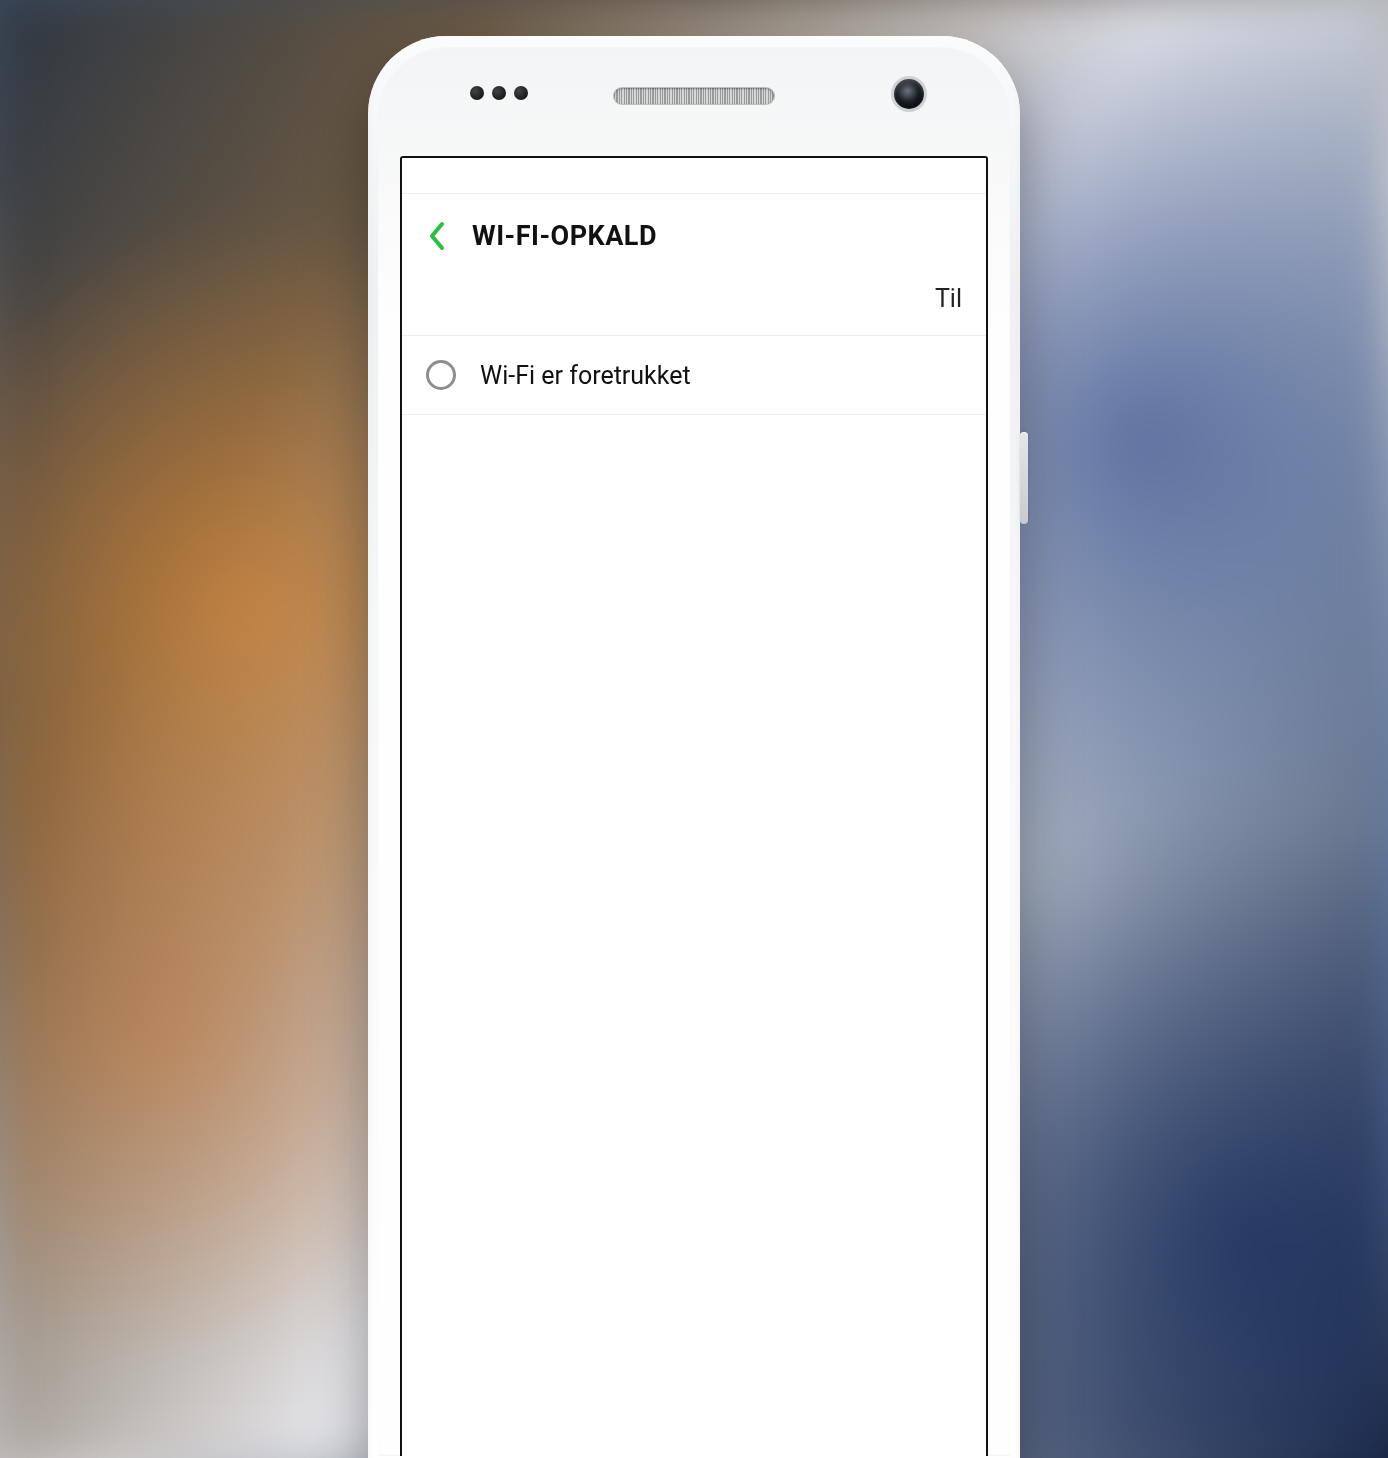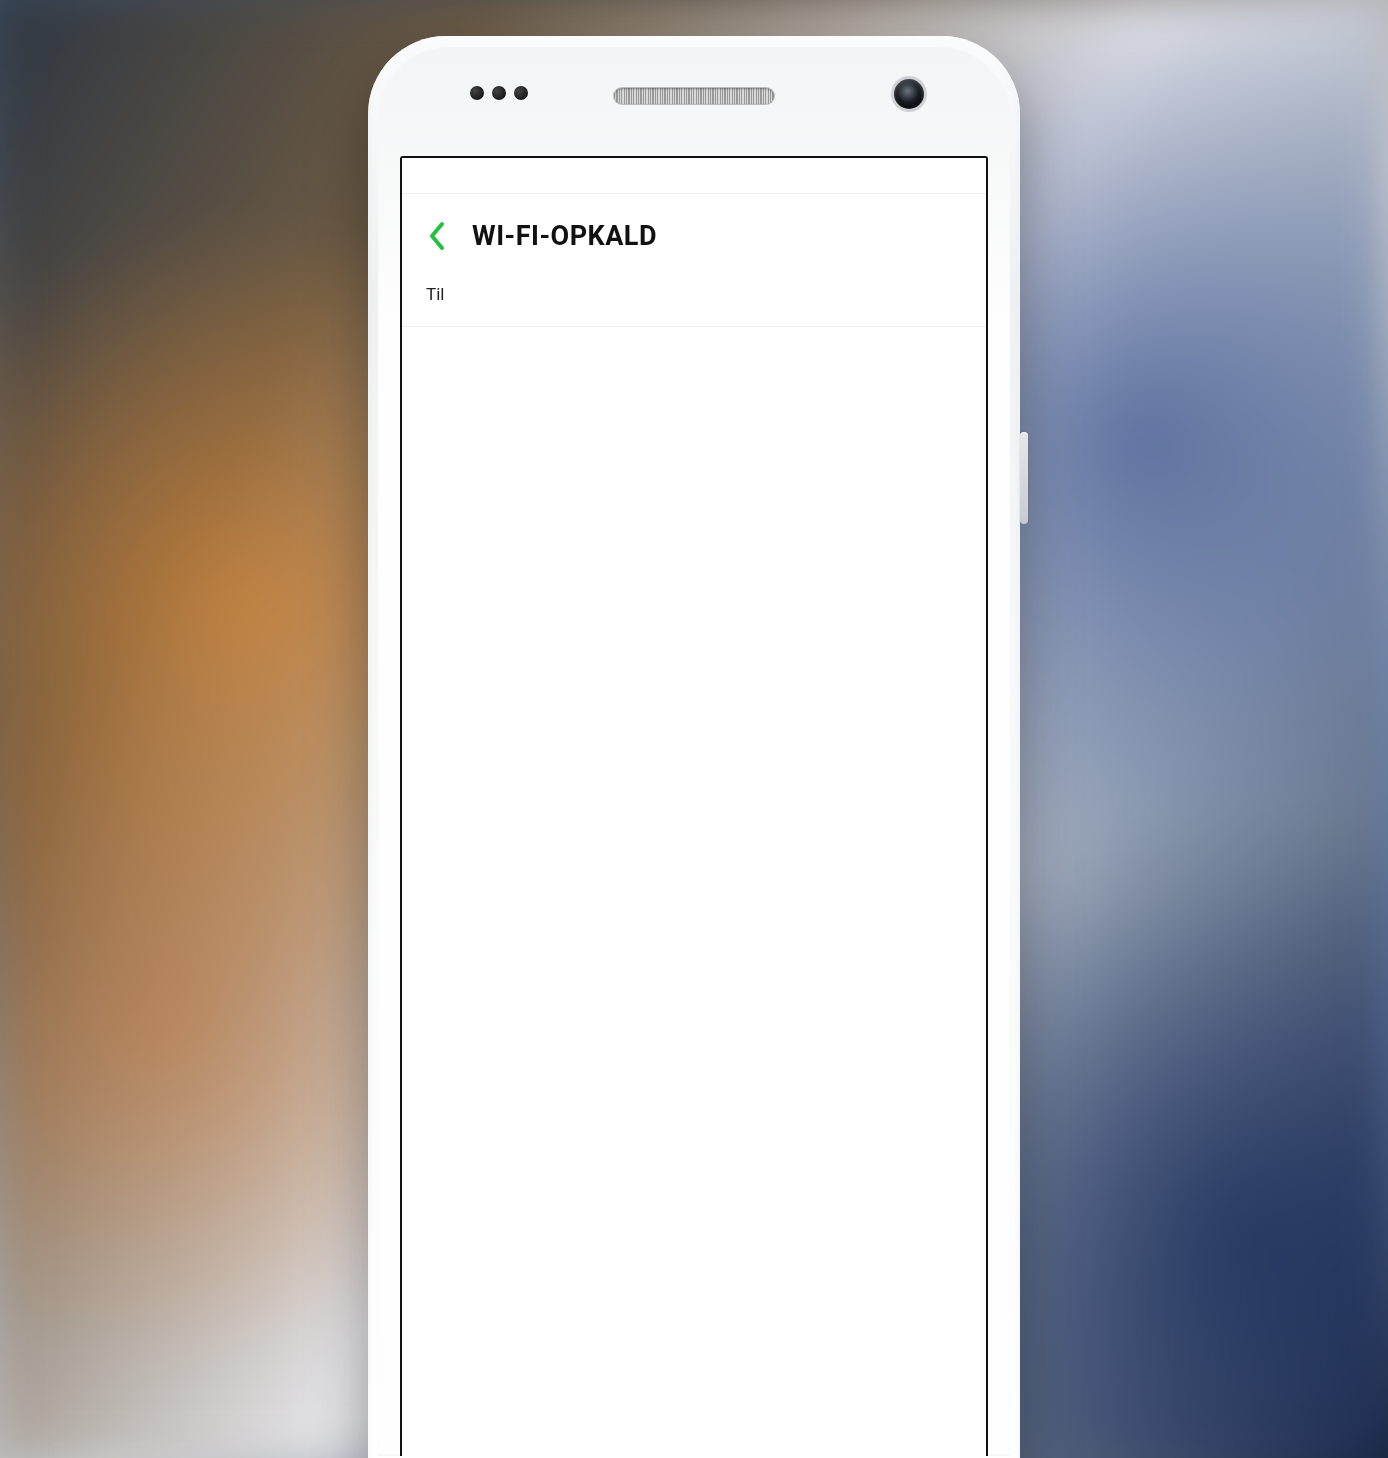--- a/index.html
+++ b/index.html
@@ -88,20 +88,21 @@
       position: absolute;
       top: 110px;
       left: 22px;
       right: 22px;
       bottom: 0;
       background: #ffffff;
       border: 2px solid #111;
       border-bottom: none;
       border-radius: 3px 3px 0 0;
       overflow: hidden;
+      text-align: right;
     }
 
     .status-bar {
       height: 36px;
       border-bottom: 1px solid #eeeeee;
       background: #ffffff;
     }
 
     .app-bar {
       display: flex;
@@ -122,21 +123,21 @@
     .back-btn svg { display: block; }
     .app-title {
       font-size: 27px;
       font-weight: 700;
       letter-spacing: 0.5px;
       color: #111;
     }
 
     .status-row {
       padding: 4px 24px 22px 24px;
-      font-size: 17px;
+      font-size: 25px;
       color: #222;
       border-bottom: 1px solid #eeeeee;
     }
 
     .radio-list { }
     .radio-item {
       display: flex;
       align-items: center;
       gap: 24px;
       padding: 24px 24px;
@@ -206,18 +207,22 @@
             <polyline points="14,3 4,15 14,27" fill="none" stroke="#24c040" stroke-width="4" stroke-linecap="round" stroke-linejoin="round"></polyline>
           </svg>
         </button>
         <div class="app-title">WI-FI-OPKALD</div>
       </div>
 
       <div class="status-row">Til</div>
 
       <div class="radio-list">
 
+        <div class="radio-item">
+          <span class="radio-circle"></span>
+          <span class="radio-label">Wi-Fi er foretrukket</span>
+        </div>
 
 
       </div>
     </div>
   </div>
 </div>
 
 </body></html>

